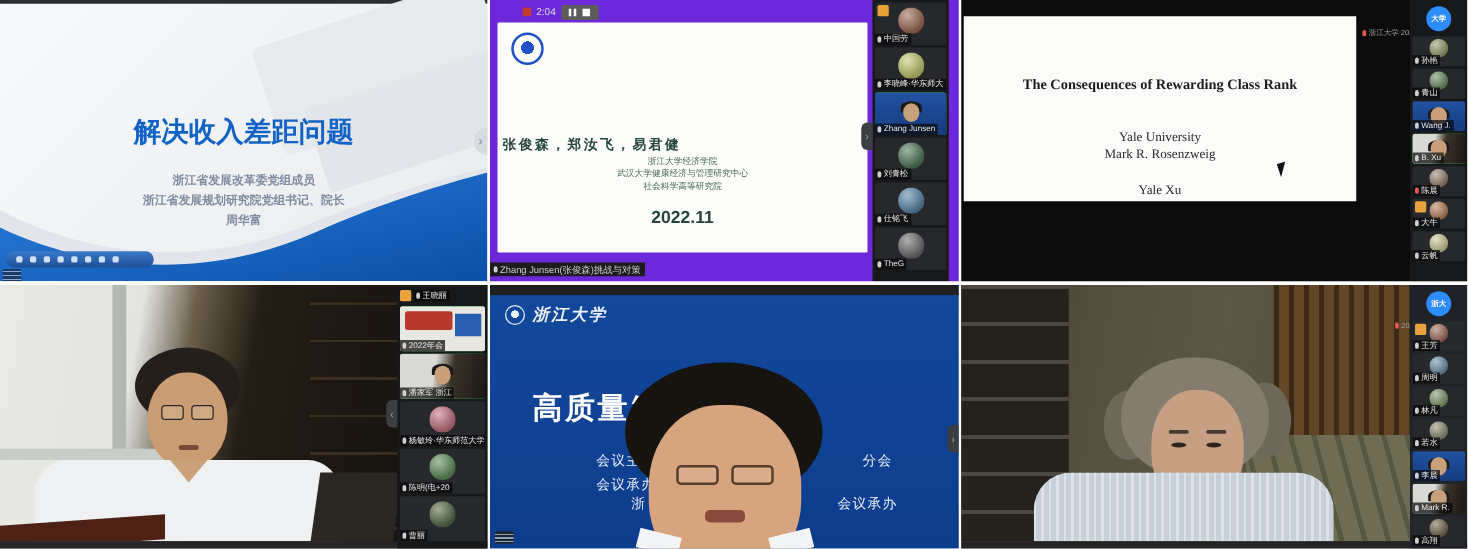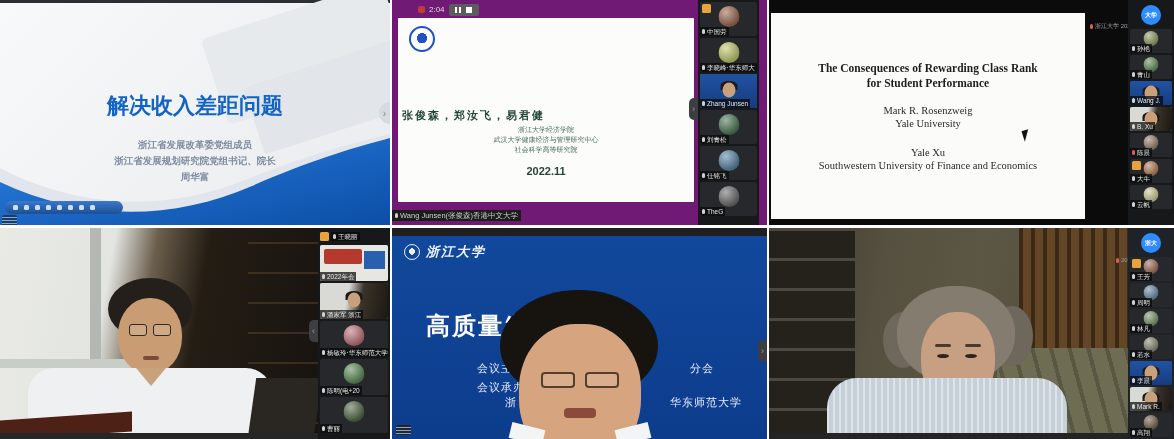--- a/index.html
+++ b/index.html
@@ -45,42 +45,42 @@
   .mic.red{background:#e05a4e;}
   .hand{position:absolute;left:2px;top:2px;width:9px;height:9px;background:#e8a33d;border-radius:1.5px;}
   .tile-row{position:relative;height:13px;display:flex;align-items:center;gap:2px;background:transparent;}
   .tile-row .hand{position:static;}
   .tile-row .tlabel{position:static;}
   .handle{position:absolute;width:9px;height:22px;background:#3c3e42;color:#9aa0a8;font-size:9px;display:flex;align-items:center;justify-content:center;border-radius:5px 0 0 5px;}
   .bigav{width:20px;height:20px;border-radius:50%;background:#2d8cff;color:#fff;font-size:6px;font-weight:700;display:flex;align-items:center;justify-content:center;margin:3px auto 2px;flex:0 0 auto;}
   .namerow{display:flex;align-items:center;gap:2px;font-size:6px;color:#9aa0a8;white-space:nowrap;}
 
   
-  #p2{left:392px;top:0;width:375px;height:225px;background:#701a75;}
+  #p2{left:392px;top:0;width:375px;height:225px;background:#6d28d9;}
   .p2-rec{left:26px;top:3px;height:13px;display:flex;align-items:center;gap:4px;}
   .rec-dot{width:7px;height:7px;border-radius:2px;background:#c33b30;}
   .rec-time{color:#ddd;font-size:8px;}
   .rec-pill{width:30px;height:12px;background:#5c5c5c;border-radius:2px;display:flex;align-items:center;justify-content:center;gap:5px;}
   .pause-ic{display:flex;gap:1.5px;}
   .pause-ic i{display:block;width:2px;height:6px;background:#fff;}
   .stop-ic{width:6px;height:6px;background:#fff;}
   .p2-slide{left:6px;top:18px;width:296px;height:184px;background:#fcfcfb;border-radius:1px;}
   .p2-logo{left:11px;top:8px;width:26px;height:26px;border:2px solid #2050c8;border-radius:50%;
            background:radial-gradient(circle at 50% 46%,#2050c8 0 31%,transparent 32%);}
   .p2-title{left:4px;right:4px;top:53px;text-align:center;font-family:"Liberation Serif",serif;font-weight:700;font-size:15px;letter-spacing:1.5px;color:#24453a;}
   .p2-authors{left:4px;right:4px;top:90px;font-family:"Liberation Serif",serif;font-weight:700;font-size:11px;letter-spacing:2px;color:#24453a;}
   .p2-affils{left:4px;right:4px;top:107px;text-align:center;font-size:7px;line-height:10px;color:#456a58;}
-  .p2-date{left:4px;right:4px;top:147px;text-align:center;font-weight:700;font-size:11px;color:#24453a;}
+  .p2-date{left:4px;right:4px;top:147px;text-align:center;font-weight:700;font-size:14px;color:#24453a;}
   .p2-name{left:0;top:210px;height:11px;display:flex;align-items:center;gap:2px;background:#1c1c1c;color:#cfcfcf;font-size:7.5px;padding:0 3px;}
   #p2 .sb{left:306px;width:61px;}
   #p2 .handle{left:297px;top:98px;}
 
   
   #p3{left:769px;top:0;width:405px;height:225px;background:#0b0b0b;}
-  .p3-doc{left:2px;top:13px;width:314px;height:206px;background:#fbfbfa;font-family:"Liberation Serif",serif;color:#1d1d1d;}
+  .p3-doc{left:2px;top:13px;width:314px;height:148px;background:#fbfbfa;font-family:"Liberation Serif",serif;color:#1d1d1d;}
   .p3-t{left:6px;right:6px;top:48px;text-align:center;font-weight:700;font-size:11.5px;line-height:15px;}
   .p3-a1{left:6px;right:6px;top:91px;text-align:center;font-size:10.5px;line-height:13px;color:#2a2a2a;}
   .p3-a2{left:6px;right:6px;top:133px;text-align:center;font-size:10.5px;line-height:13px;color:#2a2a2a;}
   .cursor{left:252px;top:117px;width:0;height:0;border-left:7px solid #111;border-bottom:11px solid transparent;transform:rotate(-18deg);}
   #p3 .sb{left:359px;width:46px;}
   .p3-namerow{left:321px;top:22px;}
 
   
   #p4{left:0;top:228px;width:390px;height:211px;background:#141414;}
   .p4-main{left:0;top:0;width:318px;height:205px;overflow:hidden;
@@ -204,21 +204,21 @@
       <div class="abs p2-authors txt">张俊森，郑汝飞，易君健</div>
       <div class="abs p2-affils">
         <div>浙江大学经济学院</div>
         <div>武汉大学健康经济与管理研究中心</div>
         <div>社会科学高等研究院</div>
       </div>
       <div class="abs p2-date txt">2022.11</div>
     </div>
     <div class="abs p2-name">
       <i class="mic"></i>
-      <span>Wang Junsen(张俊森)香港中文大学</span>
+      <span>Zhang Junsen(张俊森)挑战与对策</span>
     </div>
     <div class="sb sb-mid">
         <div class="tile avatar">
           <span class="av" style="background-color:#a06a52"></span>
           <span class="hand"></span>
           <span class="tlabel"><i class="mic"></i>中国劳</span>
         </div>
         <div class="tile avatar">
           <span class="av" style="background-color:#c2cc6e"></span>
           <span class="tlabel"><i class="mic"></i>李晓峰·华东师大</span>
@@ -240,29 +240,27 @@
           <span class="tlabel"><i class="mic"></i>TheG</span>
         </div>
       </div>
     <div class="handle">›</div>
   </section>
 
   <section class="panel" id="p3">
     <div class="abs p3-doc">
       <div class="abs p3-t">
         <div>The Consequences of Rewarding Class Rank</div>
-        <div>for Student Performance</div>
       </div>
       <div class="abs p3-a1">
+        <div>Yale University</div>
         <div>Mark R. Rosenzweig</div>
-        <div>Yale University</div>
       </div>
       <div class="abs p3-a2">
         <div>Yale Xu</div>
-        <div>Southwestern University of Finance and Economics</div>
       </div>
       <div class="abs cursor"></div>
     </div>
     <div class="abs namerow p3-namerow">
       <i class="mic red"></i>
       <span>浙江大学 2022年会</span>
     </div>
     <div class="sb sb-narrow">
       <div class="bigav">大学</div>
     <div class="tile avatar">
@@ -349,21 +347,21 @@
 
   <section class="panel" id="p5">
     <div class="abs p5-top"></div>
     <div class="abs p5-logo"></div>
     <div class="abs p5-logotext txt">浙江大学</div>
     <div class="abs p5-big txt" style="left:34px;">高质量发</div>
     <div class="abs p5-host txt" style="left:85px;">会议主办：中</div>
     <div class="abs p5-host txt" style="left:298px;">分会</div>
     <div class="abs p5-org txt" style="left:85px;">会议承办：浙</div>
     <div class="abs p5-org2 txt" style="left:113px;">浙</div>
-    <div class="abs p5-org2 txt" style="left:278px;">华东师范大学</div>
+    <div class="abs p5-org2 txt" style="left:278px;">会议承办</div>
     <div class="abs p5-date txt">2</div>
     <div class="abs p5-hair"></div>
     <div class="abs p5-face"></div>
     <div class="abs p5-glass">
         <i></i>
         <i></i>
       </div>
     <div class="abs p5-mouth"></div>
     <div class="abs p5-collarL"></div>
     <div class="abs p5-collarR"></div>

